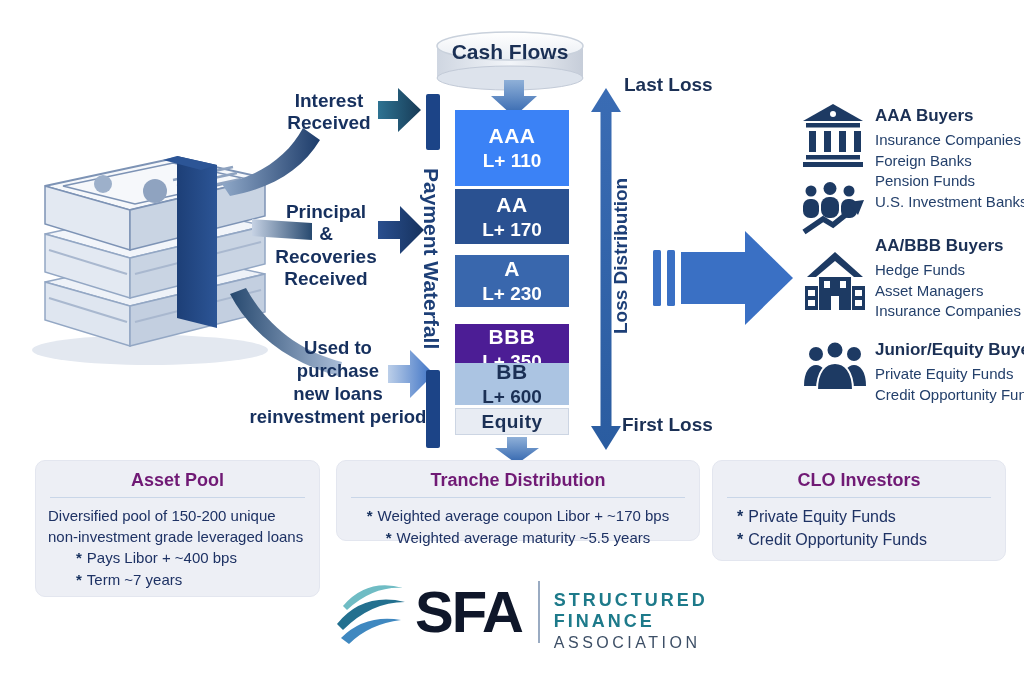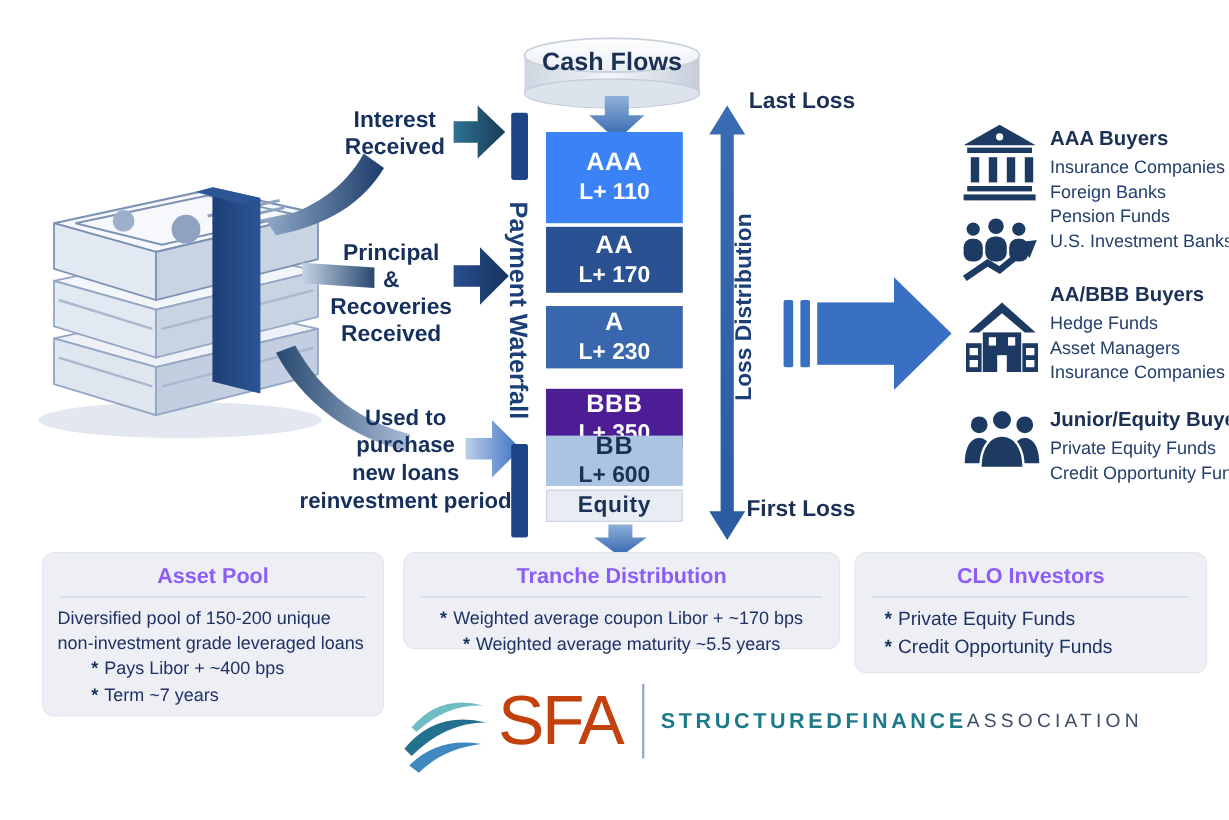--- a/index.html
+++ b/index.html
@@ -42,34 +42,34 @@
   .buyer-group{left:875px;width:152px;}
   .bg1{top:106px;}  .bg2{top:236px;}  .bg3{top:340px;}
   .buyer-title{font-size:17px;font-weight:700;color:#1b3055;margin-bottom:4px;white-space:nowrap;}
   .buyer-item{font-size:15px;color:#24406b;line-height:20.5px;white-space:nowrap;}
 
   
   .info-box{background:#edeff5;border:1px solid #e3e6ef;border-radius:10px;box-sizing:border-box;}
   .ib1{left:35px;top:460px;width:285px;height:137px;}
   .ib2{left:336px;top:460px;width:364px;height:81px;}
   .ib3{left:712px;top:460px;width:294px;height:101px;}
-  .ib-title{text-align:center;font-size:18px;font-weight:700;color:#8b5cf6;padding:9px 0 6px;}
+  .ib-title{text-align:center;font-size:18px;font-weight:700;color:#701a75;padding:9px 0 6px;}
   .ib-divider{border-top:1.5px solid #c9d6e8;margin:0 14px 7px;}
   .ib-line{font-size:15px;color:#1e3264;line-height:21px;padding:0 12px;}
   .ib-bullet{font-size:15px;color:#1e3264;line-height:22px;}
   .ib1 .ib-bullet{padding-left:40px;}
   .ib2 .ib-bullet{text-align:center;}
   .ib3 .ib-bullet{padding-left:24px;font-size:16px;line-height:23px;}
   .star{font-weight:700;color:#16305e;margin-right:5px;}
 
   
   .logo{left:333px;top:570px;display:flex;align-items:center;}
-  .logo-acronym{font-size:58px;font-weight:400;color:#c2410c;letter-spacing:-2px;margin-left:6px;line-height:1;}
+  .logo-acronym{font-size:58px;font-weight:700;color:#0f172a;letter-spacing:-2px;margin-left:6px;line-height:1;}
   .logo-bar{width:2px;height:62px;background:#9aabc2;margin:0 14px 0 16px;}
-  .logo-words{display:flex;flex-direction:row;justify-content:center;}
+  .logo-words{display:flex;flex-direction:column;justify-content:center;margin-top:20px;}
   .logo-w1,.logo-w2{font-size:18px;font-weight:700;letter-spacing:3px;color:#1d7a8a;line-height:21px;}
   .logo-w3{font-size:16px;letter-spacing:3.5px;color:#3d4f66;line-height:21px;}
 </style>
 </head>
 <body>
 
 <div class="stage">
 
   <svg class="art" width="1024" height="683" viewBox="0 0 1024 683">
     <defs>

